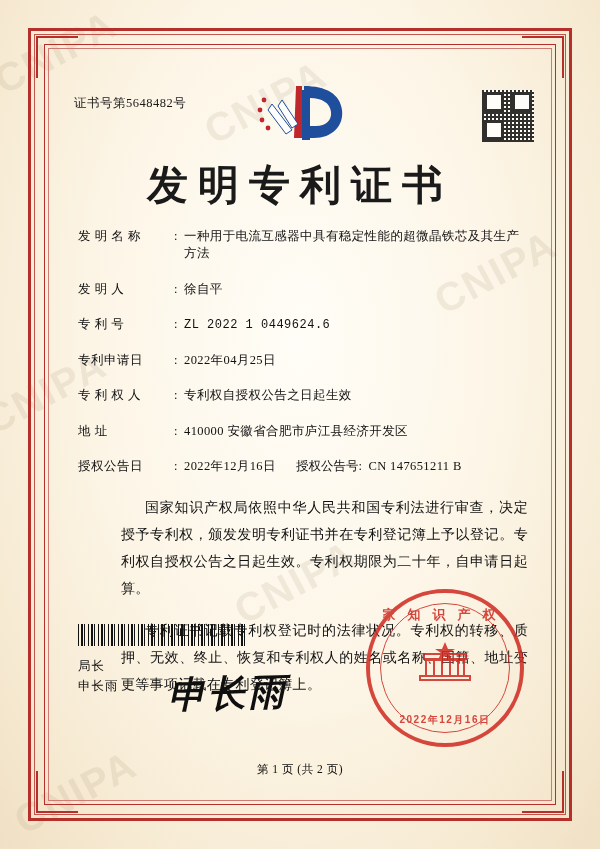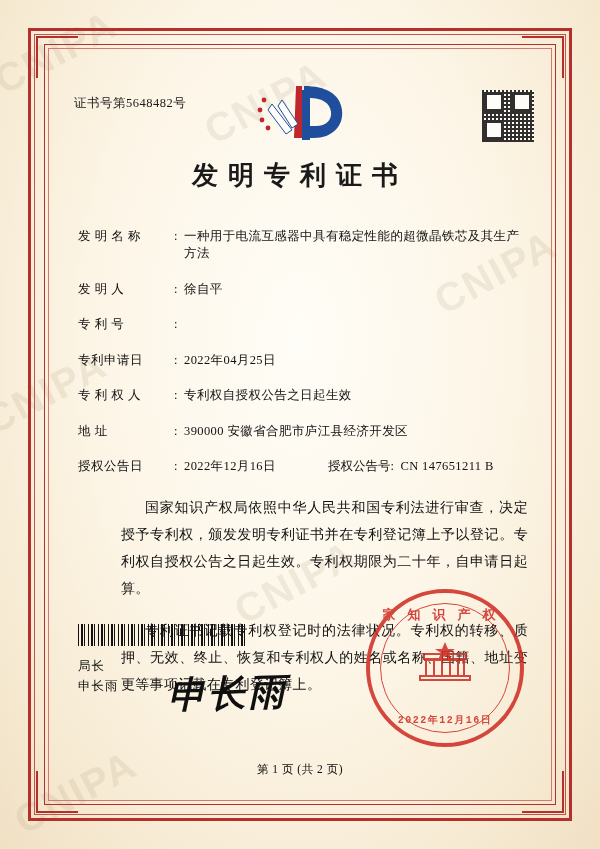--- a/index.html
+++ b/index.html
@@ -117,21 +117,21 @@
     transform: translateX(-50%);
     width: 96px;
     height: 64px;
   }
 
   .title {
     position: absolute;
     top: 100px;
     left: 0; right: 0;
     text-align: center;
-    font-size: 26px;
+    font-size: 41px;
     font-weight: bold;
     letter-spacing: 10px;
     color: #1a1a1a;
     font-family: "Liberation Serif", serif;
   }
 
   .fields {
     position: absolute;
     top: 170px;
     left: 20px;
@@ -151,21 +151,21 @@
     white-space: nowrap;
   }
   .colon { width: 10px; flex: 0 0 10px; }
   .val {
     flex: 1;
     letter-spacing: 0.4px;
   }
   .val.mono { font-family: "Liberation Mono", monospace; letter-spacing: 0.5px; font-size: 12px;}
   .row.split .val { flex: 0 0 auto; }
   .row.split .lbl2 {
-    margin-left: 52px;
+    margin-left: 20px;
     white-space: nowrap;
   }
 
   .para {
     margin-top: 14px;
     font-size: 14px;
     line-height: 1.95;
     color: #111;
     text-align: justify;
     text-indent: 24px;
@@ -231,21 +231,21 @@
     left: 50%; top: 50%;
     transform: translate(-50%,-50%);
     width: 62px; height: 52px;
   }
   .seal-top-text, .seal-bot-text {
     position: absolute;
     left: 0; right: 0;
     text-align: center;
     color: #cf2b22;
     font-weight: bold;
-    font-family: Liberation Mono, monospace;
+    font-family: Liberation Sans, sans-serif;
   }
   .seal-top-text { top: 13px; font-size: 13px; letter-spacing: 12px; }
   .seal-bot-text { bottom: 16px; font-size: 10px; letter-spacing: 1.5px; }
 
   .page-num {
     position: absolute;
     left: 0; right: 0;
     bottom: 14px;
     text-align: center;
     font-size: 11.5px;
@@ -320,38 +320,39 @@
 
       <div class="row">
         <div class="lbl">发 明 人</div>
         <div class="colon">:</div>
         <div class="val">徐自平</div>
       </div>
 
       <div class="row">
         <div class="lbl">专 利 号</div>
         <div class="colon">:</div>
+        <div class="val mono">ZL 2022 1 0449624.6</div>
       </div>
 
       <div class="row">
         <div class="lbl">专利申请日</div>
         <div class="colon">:</div>
         <div class="val">2022年04月25日</div>
       </div>
 
       <div class="row">
         <div class="lbl">专 利 权 人</div>
         <div class="colon">:</div>
         <div class="val">专利权自授权公告之日起生效</div>
       </div>
 
       <div class="row">
         <div class="lbl">地 址</div>
         <div class="colon">:</div>
-        <div class="val">390000 安徽省合肥市庐江县经济开发区</div>
+        <div class="val">410000 安徽省合肥市庐江县经济开发区</div>
       </div>
 
       <div class="row split">
         <div class="lbl">授权公告日</div>
         <div class="colon">:</div>
         <div class="val">2022年12月16日</div>
         <div class="lbl2">授权公告号</div>
         <div class="colon">:</div>
         <div class="val">CN 147651211 B</div>
       </div>

